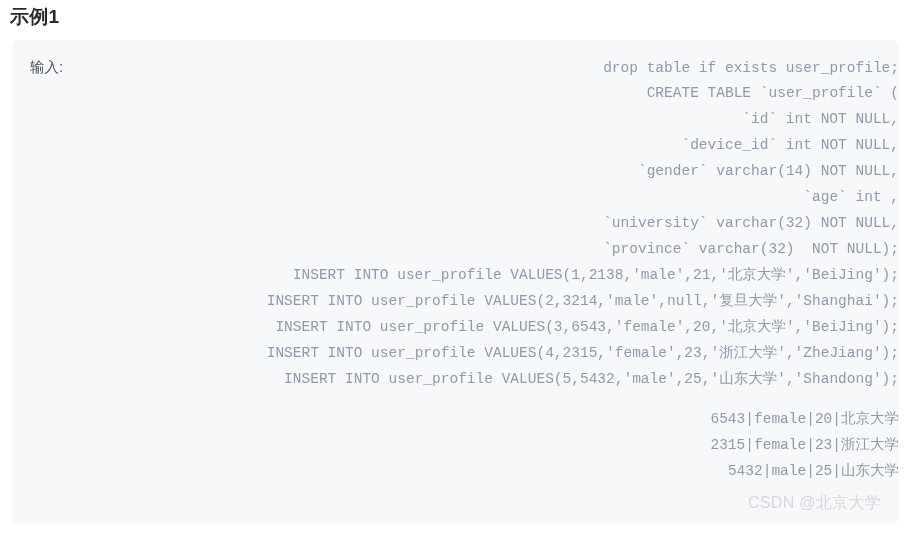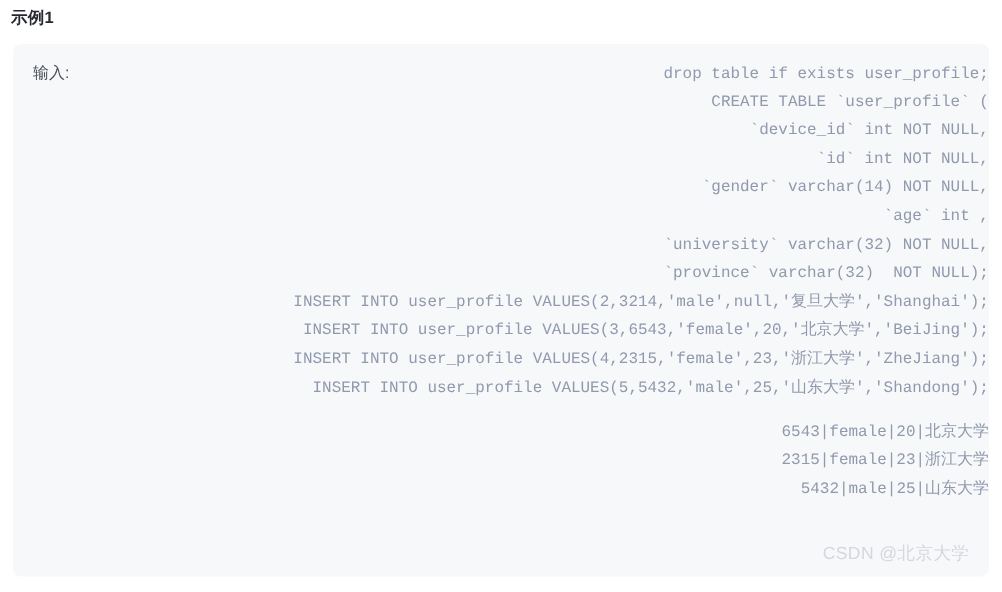--- a/index.html
+++ b/index.html
@@ -21,21 +21,21 @@
     width: 911px;
     height: 538px;
     box-sizing: border-box;
   }
 
   
   .section-title {
     position: absolute;
     left: 10px;
     top: 6px;
-    font-size: 15px;
+    font-size: 19px;
     font-weight: bold;
     color: #26292e;
     letter-spacing: 0.2px;
     line-height: 22px;
     white-space: pre;
   }
 
   
   .code-block {
     position: absolute;
@@ -119,41 +119,45 @@
       <div class="code-row">
         <span class="row-label">输入:</span>
         <span class="row-code">drop table if exists user_profile;</span>
       </div>
       <div class="code-row">
         <span class="row-label blank"></span>
         <span class="row-code">CREATE TABLE `user_profile` (</span>
       </div>
       <div class="code-row">
         <span class="row-label blank"></span>
-        <span class="row-code">`device_id` int NOT NULL,</span>
+        <span class="row-code">`id` int NOT NULL,</span>
       </div>
       <div class="code-row">
         <span class="row-label blank"></span>
-        <span class="row-code">`id` int NOT NULL,</span>
+        <span class="row-code">`device_id` int NOT NULL,</span>
       </div>
       <div class="code-row">
         <span class="row-label blank"></span>
         <span class="row-code">`gender` varchar(14) NOT NULL,</span>
       </div>
       <div class="code-row">
         <span class="row-label blank"></span>
         <span class="row-code">`age` int ,</span>
       </div>
       <div class="code-row">
         <span class="row-label blank"></span>
         <span class="row-code">`university` varchar(32) NOT NULL,</span>
       </div>
       <div class="code-row">
         <span class="row-label blank"></span>
         <span class="row-code">`province` varchar(32)  NOT NULL);</span>
+      </div>
+      <div class="code-row">
+        <span class="row-label blank"></span>
+        <span class="row-code">INSERT INTO user_profile VALUES(1,2138,'male',21,'北京大学','BeiJing');</span>
       </div>
       <div class="code-row">
         <span class="row-label blank"></span>
         <span class="row-code">INSERT INTO user_profile VALUES(2,3214,'male',null,'复旦大学','Shanghai');</span>
       </div>
       <div class="code-row">
         <span class="row-label blank"></span>
         <span class="row-code">INSERT INTO user_profile VALUES(3,6543,'female',20,'北京大学','BeiJing');</span>
       </div>
       <div class="code-row">

